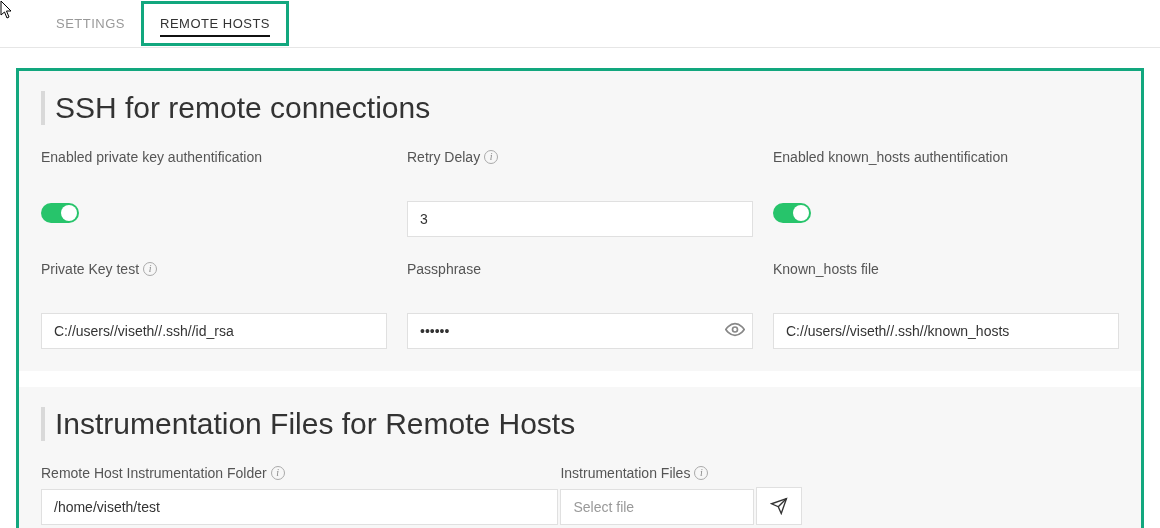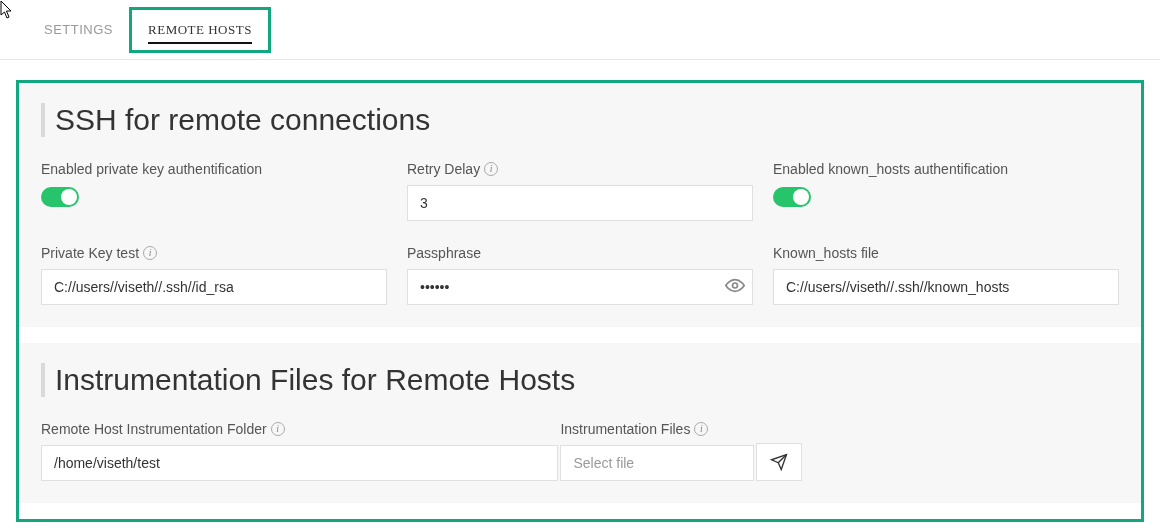--- a/index.html
+++ b/index.html
@@ -10,35 +10,34 @@
       font-size: 14px;
     }
     .cursor {
       position: absolute;
       top: 0; left: 0;
       pointer-events: none;
     }
     .tabs {
       display: flex;
       border-bottom: 1px solid #e6e6e6;
-      padding-left: 28px;
-      align-items: center;
-      height: 60px;
+      padding-left: 40px;
+      align-items: center;
+      height: 48px;
     }
     .tab {
       padding: 12px 16px;
       font-size: 13px;
       letter-spacing: 0.5px;
       color: #999;
       cursor: pointer;
       position: relative;
     }
     .tab.active {
       color: #333;
-      font-family: Liberation Serif, serif;
     }
     .tab.active::after {
       content: '';
       position: absolute;
       bottom: 6px; left: 16px; right: 16px;
       height: 2px;
       background: #111;
     }
     .tab.highlighted {
       border: 3px solid #12a77e;
@@ -62,20 +61,21 @@
       margin-bottom: 24px;
     }
     .row {
       display: flex;
       gap: 20px;
     }
     .col {
       flex: 1;
       display: flex;
       flex-direction: column;
+      gap: 28px;
     }
     .field-label {
       font-size: 14px;
       color: #555;
       margin-bottom: 8px;
       display: flex;
       align-items: center;
       gap: 4px;
     }
     .info-icon {

